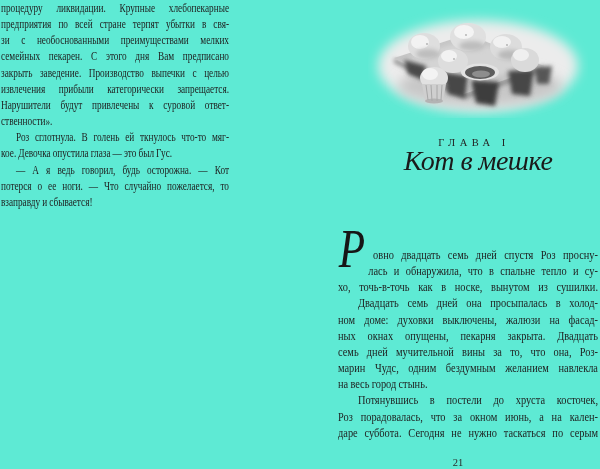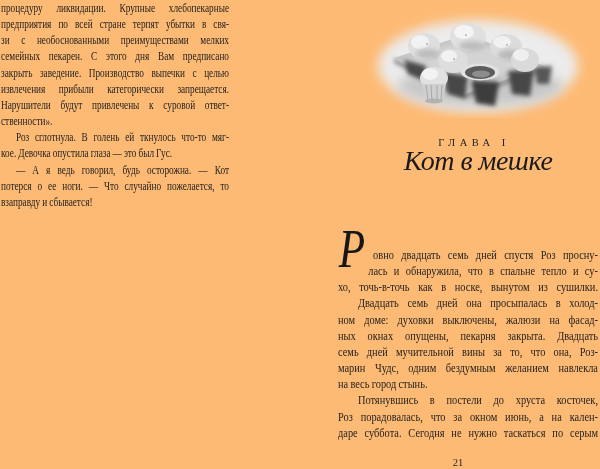--- a/index.html
+++ b/index.html
@@ -1,17 +1,17 @@
 <!DOCTYPE html>
 <html><head>
 <meta charset="utf-8">
 <style>
   html,body{margin:0;padding:0;background:#e9e9e9;}
   .screen{
-    position:relative;width:600px;height:469px;background:#fdba74;
+    position:relative;width:600px;height:469px;background:#5eead4;
     overflow:hidden;font-family:"Liberation Serif",serif;color:#1e1e1e;
     margin:0 auto;
     text-decoration:underline;
   }
   .page{position:absolute;top:0;height:469px;}
   .page-left{left:0;width:300px;}
   .page-right{left:300px;width:300px;}
   
   .col{position:absolute;transform-origin:0 0;}
   .col-left{left:1px;top:0;width:320px;transform:scaleX(0.7125);}

